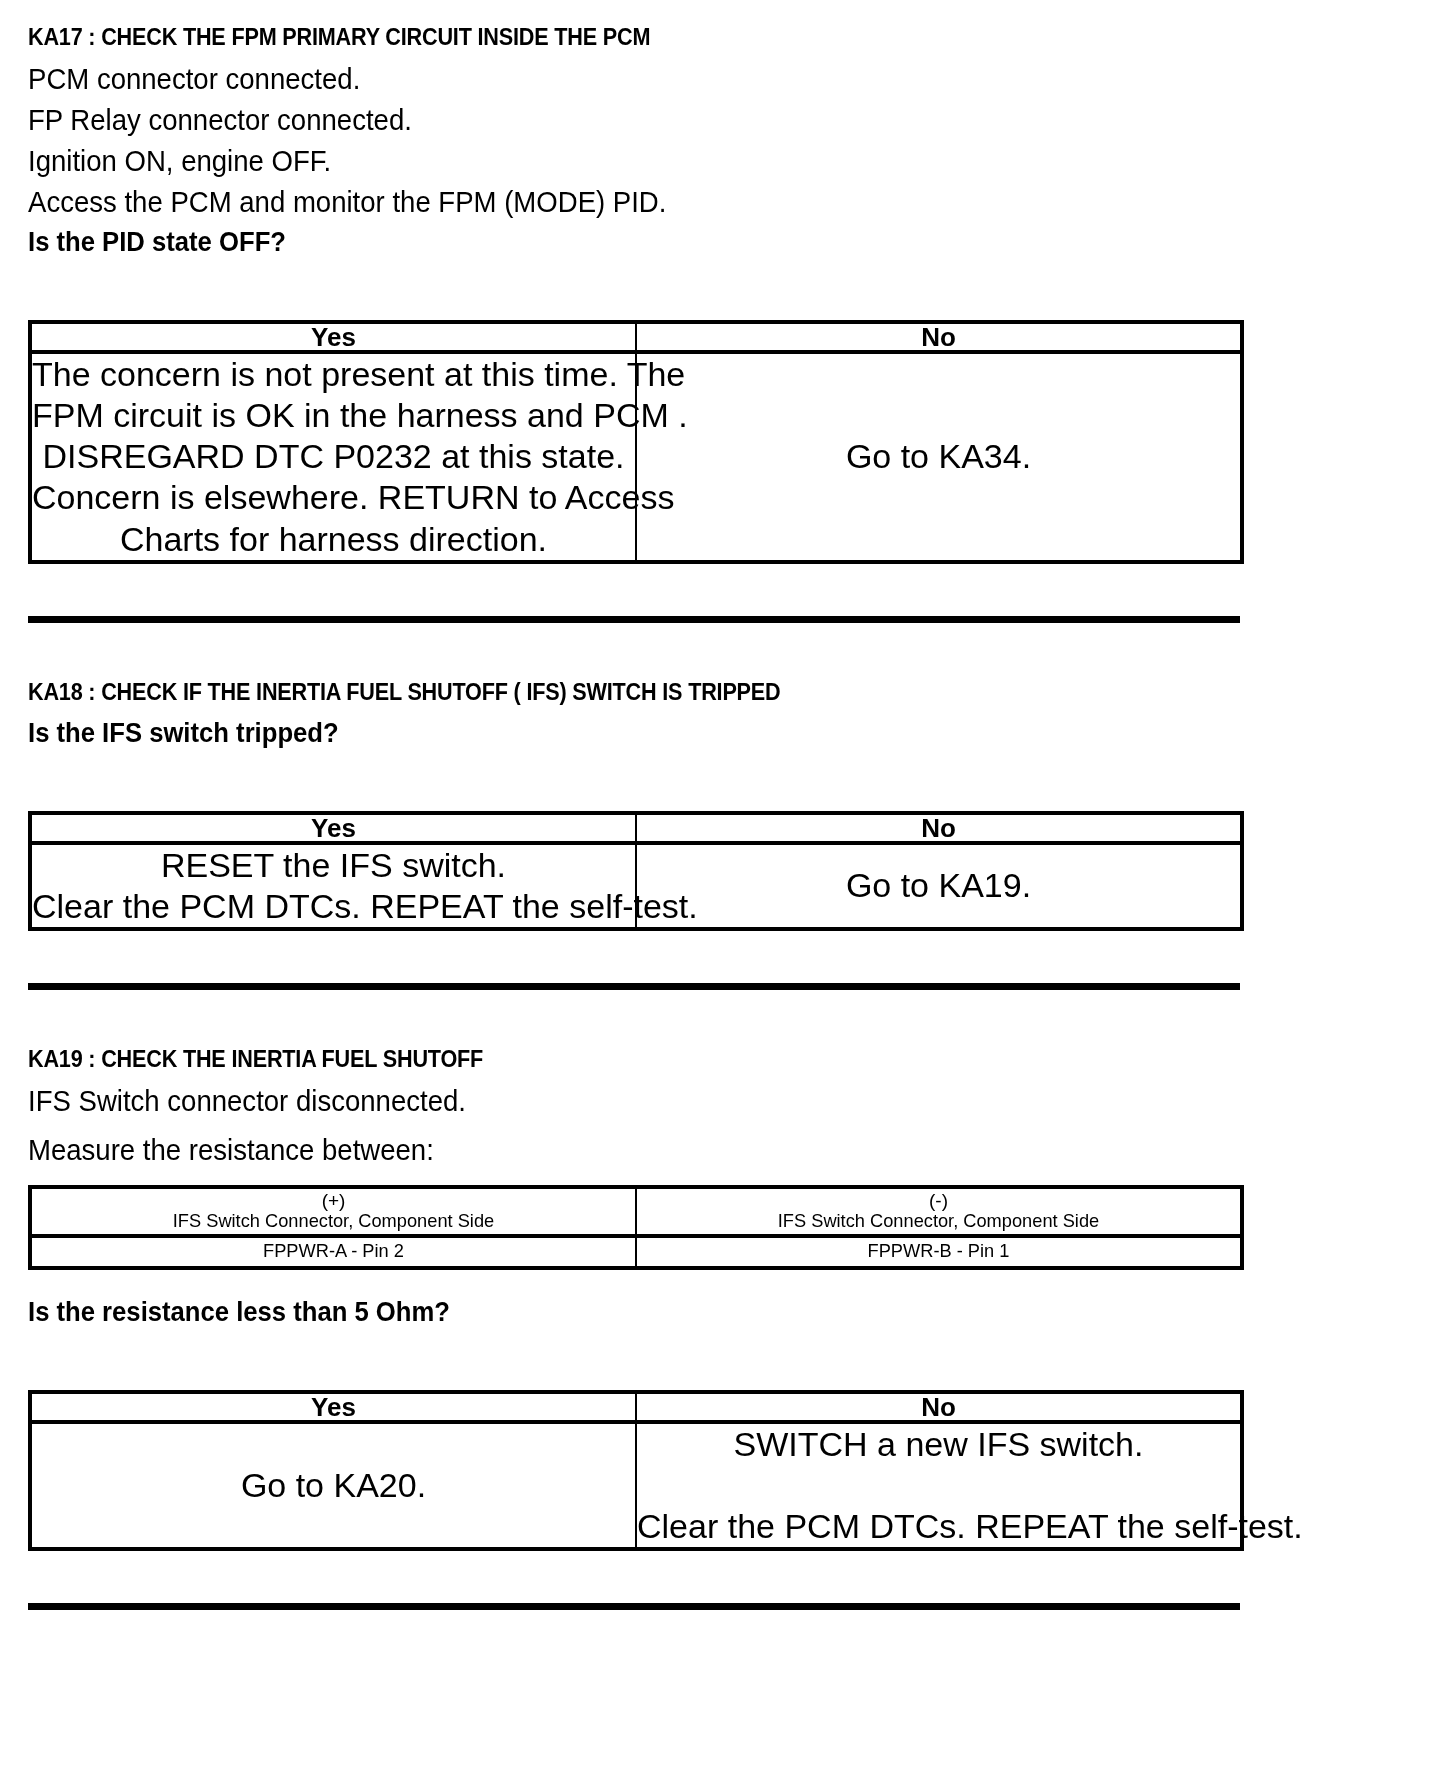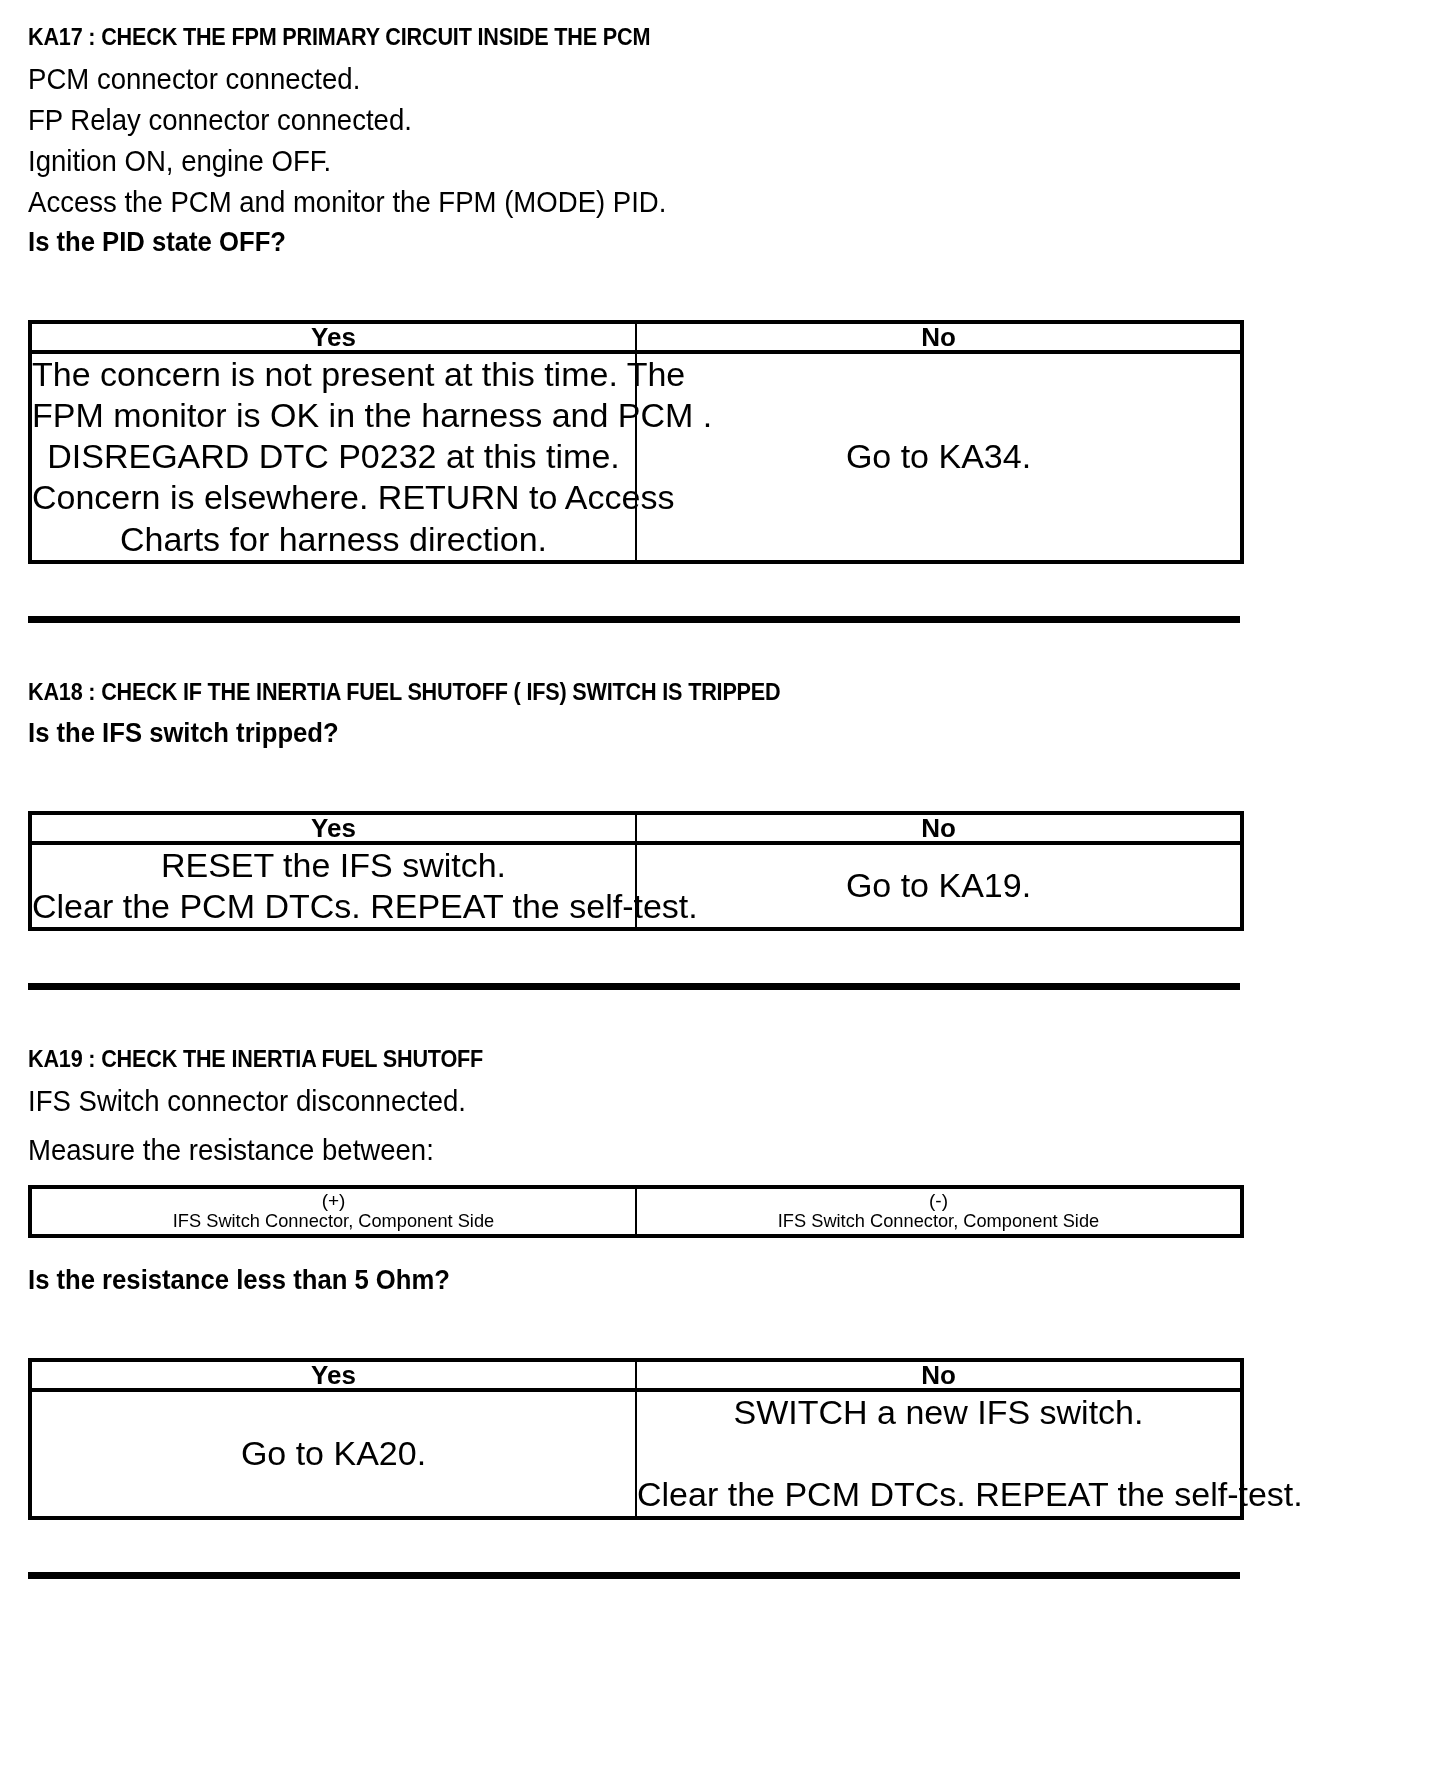--- a/index.html
+++ b/index.html
@@ -165,22 +165,22 @@
       <table class="yn-table">
         <tbody>
             <tr>
           <td class="yn-head col-yes">Yes</td>
           <td class="yn-head col-no">No</td>
         </tr>
         <tr>
           <td class="yn-cell cell-center">
             <span class="cell-lines">
               <span>The concern is not present at this time. The</span>
-              <span>FPM monitor is OK in the harness and PCM .</span>
-              <span>DISREGARD DTC P0232 at this time.</span>
+              <span>FPM circuit is OK in the harness and PCM .</span>
+              <span>DISREGARD DTC P0232 at this state.</span>
               <span>Concern is elsewhere. RETURN to Access</span>
               <span>Charts for harness direction.</span>
             </span>
           </td>
           <td class="yn-cell cell-center">
             <span class="cell-lines">
               <span>Go to KA34.</span>
             </span>
           </td>
         </tr>
@@ -242,20 +242,28 @@
             <tr>
           <td class="col-pos">
             <div class="pin-polarity">(+)</div>
             <div class="pin-desc">IFS Switch Connector, Component Side</div>
           </td>
           <td class="col-neg">
             <div class="pin-polarity">(-)</div>
             <div class="pin-desc">IFS Switch Connector, Component Side</div>
           </td>
         </tr>
+        <tr class="pin-row2">
+          <td class="col-pos">
+            <div class="pin-name">FPPWR-A - Pin 2</div>
+          </td>
+          <td class="col-neg">
+            <div class="pin-name">FPPWR-B - Pin 1</div>
+          </td>
+        </tr>
       </tbody>
         </table>
 
       <div class="sp-26"></div>
 
       <div class="question">Is the resistance less than 5 Ohm?</div>
 
       <div class="sp-64"></div>
 
       <table class="yn-table">

